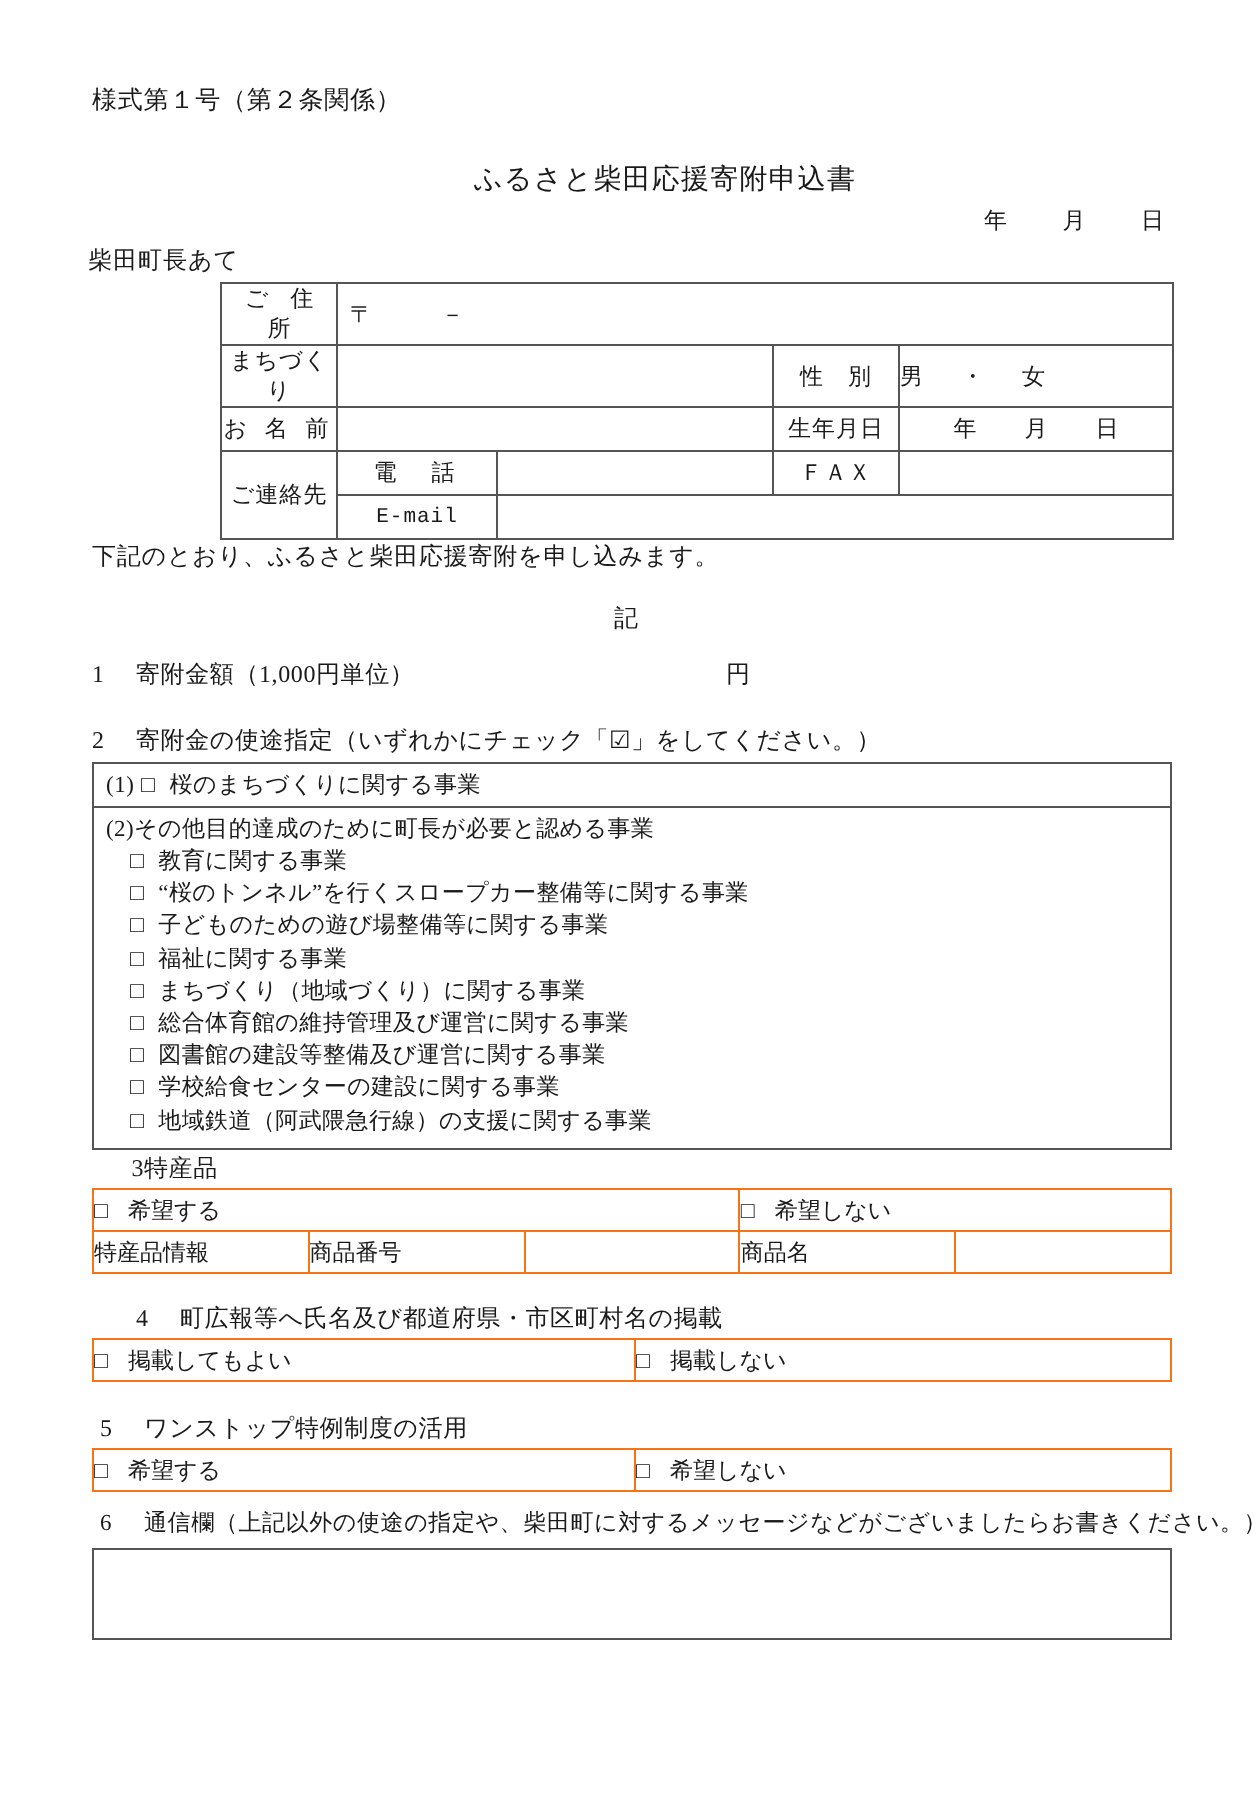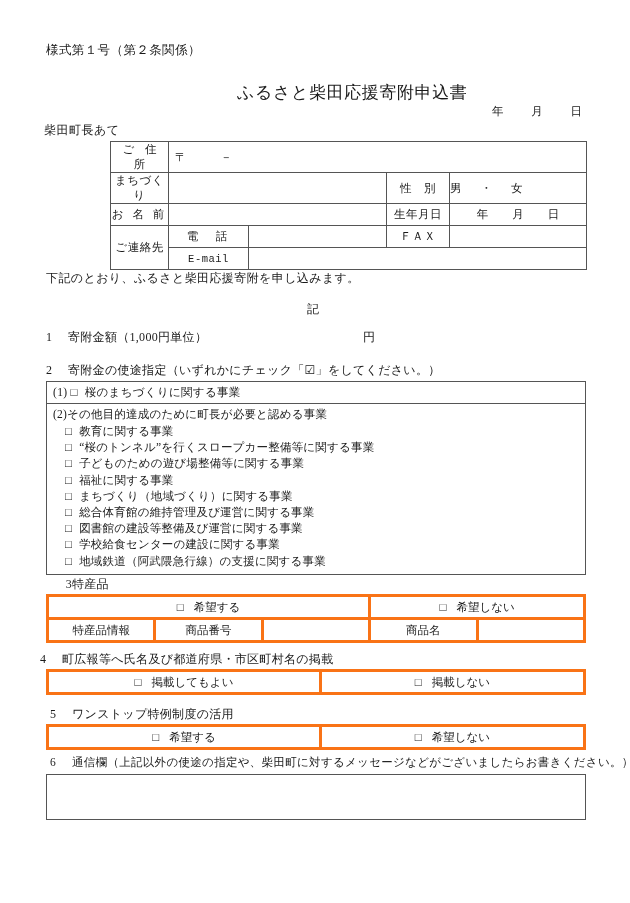--- a/index.html
+++ b/index.html
@@ -28,21 +28,21 @@
   .mono  { font-family: "Liberation Mono", "DejaVu Sans Mono", monospace; }
 
   
   .form-no {
     left: 46px; top: 44px;
     font-size: 12.5px;
     letter-spacing: 0.4px;
   }
   .doc-title {
     left: 237px; top: 84px;
-    font-size: 17px;
+    font-size: 14px;
     letter-spacing: 0.6px;
   }
   .date-line {
     left: 492px; top: 106px;
     font-size: 11.5px;
   }
   .date-line span { display: inline-block; }
   .date-line .gap { width: 22px; }
   .addressee {
     left: 44px; top: 124px;
@@ -138,39 +138,38 @@
   
   .choice-tbl {
     position: absolute;
     border-collapse: collapse;
     table-layout: fixed;
     width: 540px;
     left: 46px;
     font-size: 11.5px;
   }
   .choice-tbl td {
-    border: 3px solid #f97316;
+    border: 1px solid #f97316;
     height: 20px;
-    text-align: center;
     background: #fff;
     padding: 0;
   }
   .choice-tbl .cb { display: inline-block; margin-right: 10px; }
 
   #tokusan-table { top: 594px; }
   #tokusan-table td.c1 { width: 75px; }
   #tokusan-table td.c2 { width: 70px; }
   #tokusan-table td.c3 { width: 165px; }
   #tokusan-table td.c4 { width: 65px; }
 
   #koho-table { top: 669px; }
   #onestop-table { top: 724px; }
 
   #sec3-head { left: 50px; top: 578px; text-align: right; }
-  #sec4-head { left: 40px; top: 653px; font-family: Liberation Serif, serif; }
+  #sec4-head { left: 68px; top: 653px; font-family: Liberation Serif, serif; }
   #sec5-head { left: 50px; top: 708px; }
   #sec6-head { left: 50px; top: 757px; font-size: 11.5px; }
 
   #message-box {
     position: absolute;
     left: 46px; top: 774px;
     width: 540px; height: 46px;
     border: 1px solid #555;
     background: #fff;
     box-sizing: border-box;

